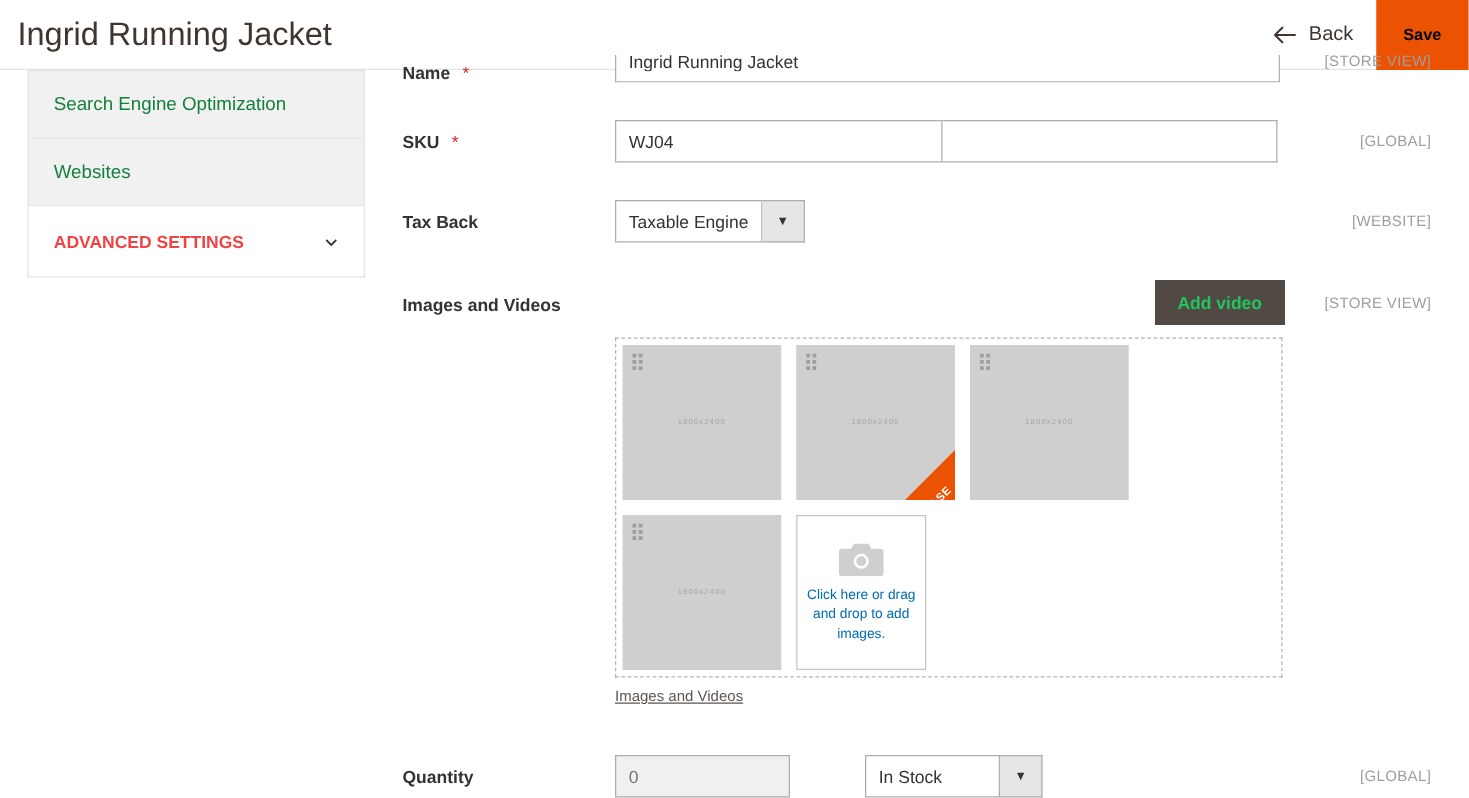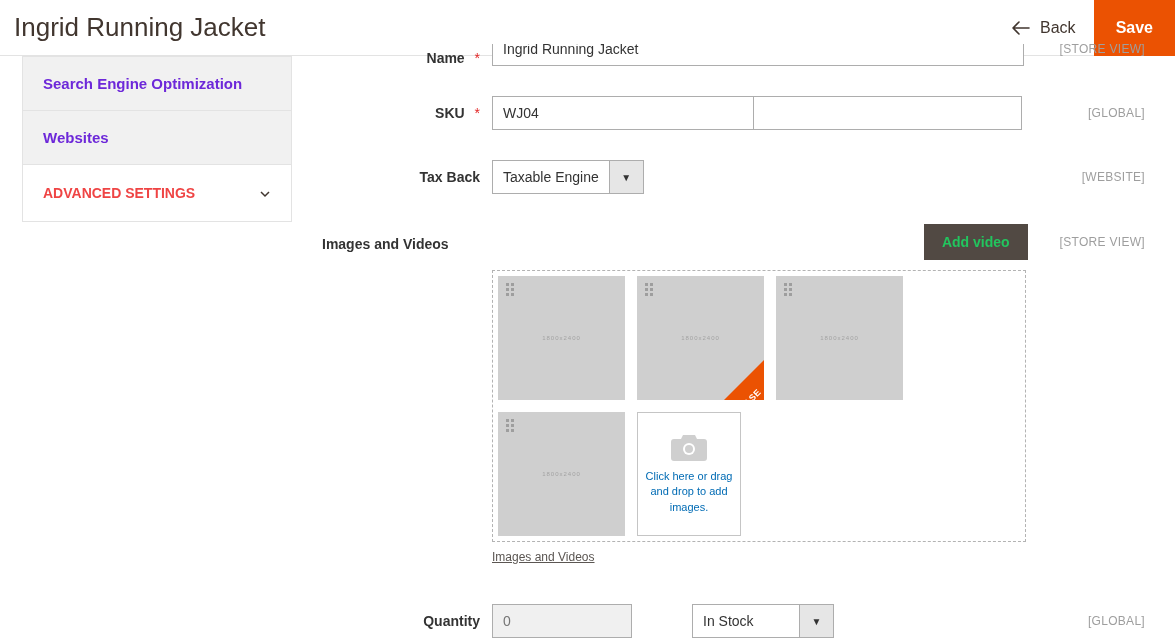--- a/index.html
+++ b/index.html
@@ -3,31 +3,31 @@
 <meta charset="utf-8">
 <style>
   * { box-sizing: border-box; margin: 0; padding: 0; }
   body { font-family: 'Helvetica Neue', Arial, sans-serif; font-size: 14px; color: #333; background: #fff; width: 1175px; }
 
   .header { display: flex; align-items: center; justify-content: space-between; padding: 0 0 0 14px; height: 56px; border-bottom: 1px solid #e3e3e3; }
   .title { font-size: 26px; font-weight: 300; color: #41362f; }
   .header-actions { display: flex; align-items: center; gap: 18px; }
   .back { display: inline-flex; align-items: center; gap: 10px; font-size: 16px; color: #41362f; cursor: pointer; }
   .back-arrow { font-size: 18px; }
-  .save-btn { background: #eb5202; color: #ffffff; border: none; height: 56px; padding: 0 22px; font-size: 16px; font-weight: 600; cursor: pointer; }
+  .save-btn { background: #eb5202; color: #000000; border: none; height: 56px; padding: 0 22px; font-size: 13px; font-weight: 600; cursor: pointer; }
 
   .layout { display: flex; }
   .sidebar { width: 292px; padding: 0 0 0 22px; }
-  .sidebar-item { padding: 18px 20px; font-size: 15px; color: #6d28d9; background: #f1f1f1; border: 1px solid #e3e3e3; border-top: none; cursor: pointer; font-weight: bold; }
+  .sidebar-item { padding: 18px 20px; font-size: 15px; color: #15803d; background: #f1f1f1; border: 1px solid #e3e3e3; border-top: none; cursor: pointer; }
   .sidebar-item.first { border-top: 1px solid #e3e3e3; }
   .sidebar-section { padding: 20px 20px; font-size: 14px; font-weight: 700; color: #ef4444; background: #fff; border: 1px solid #e3e3e3; border-top: none; display: flex; justify-content: space-between; align-items: center; cursor: pointer; }
 
   .main { flex: 1; padding: 0 30px 30px 30px; }
   .field-row { display: flex; align-items: center; margin-bottom: 30px; }
-  .field-label-wrap { width: 170px; text-align: right; padding-right: 12px; position: relative; }
+  .field-label-wrap { width: 170px; padding-right: 12px; position: relative; }
   .field-label { font-size: 14px; font-weight: 600; color: #333; }
   .req { color: #e22626; margin-left: 6px; font-weight: normal; }
   .field-control { flex: 1; display: flex; align-items: center; }
   .field-scope { margin-left: 16px; color: #9e9e9e; font-size: 12px; letter-spacing: 0.3px; white-space: nowrap; }
 
   .text-input { width: 532px; height: 34px; border: 1px solid #adadad; padding: 0 10px; font-size: 14px; background: #fff; color: #333; }
   .text-input.narrow { width: 262px; }
   .text-input[disabled] { background: #f0f0f0; color: #999; }
 
   .select-wrap { display: inline-flex; }

